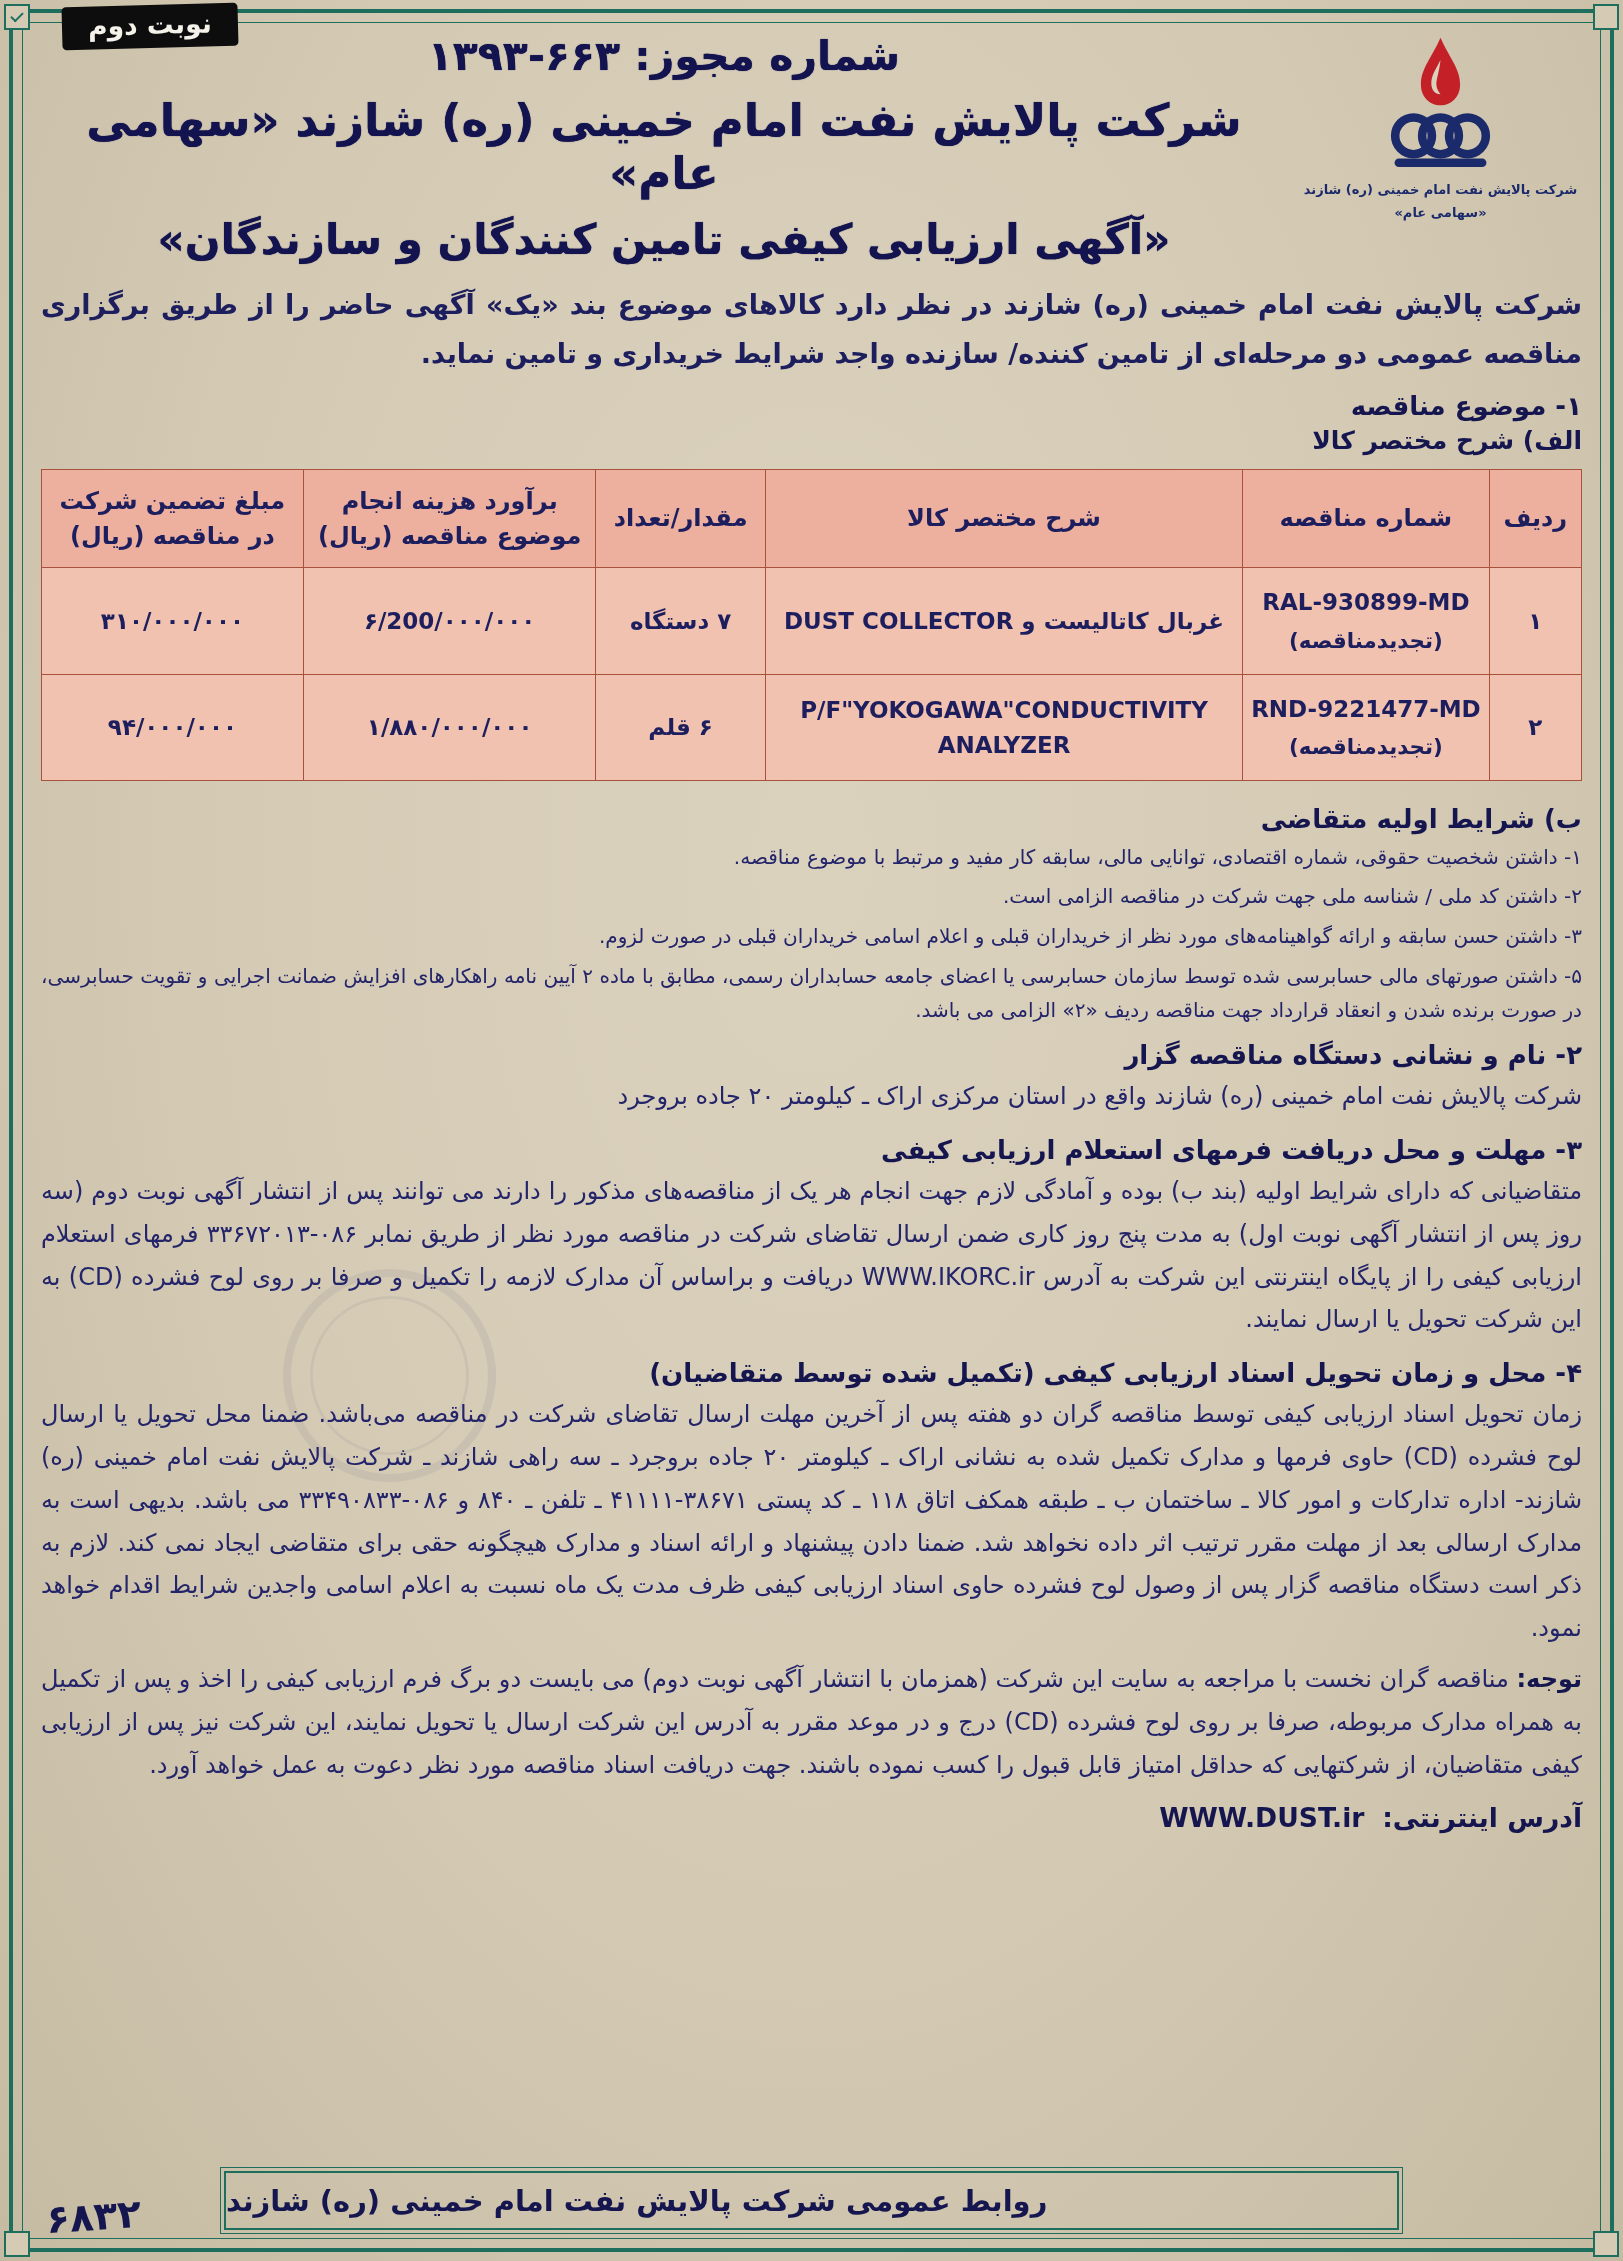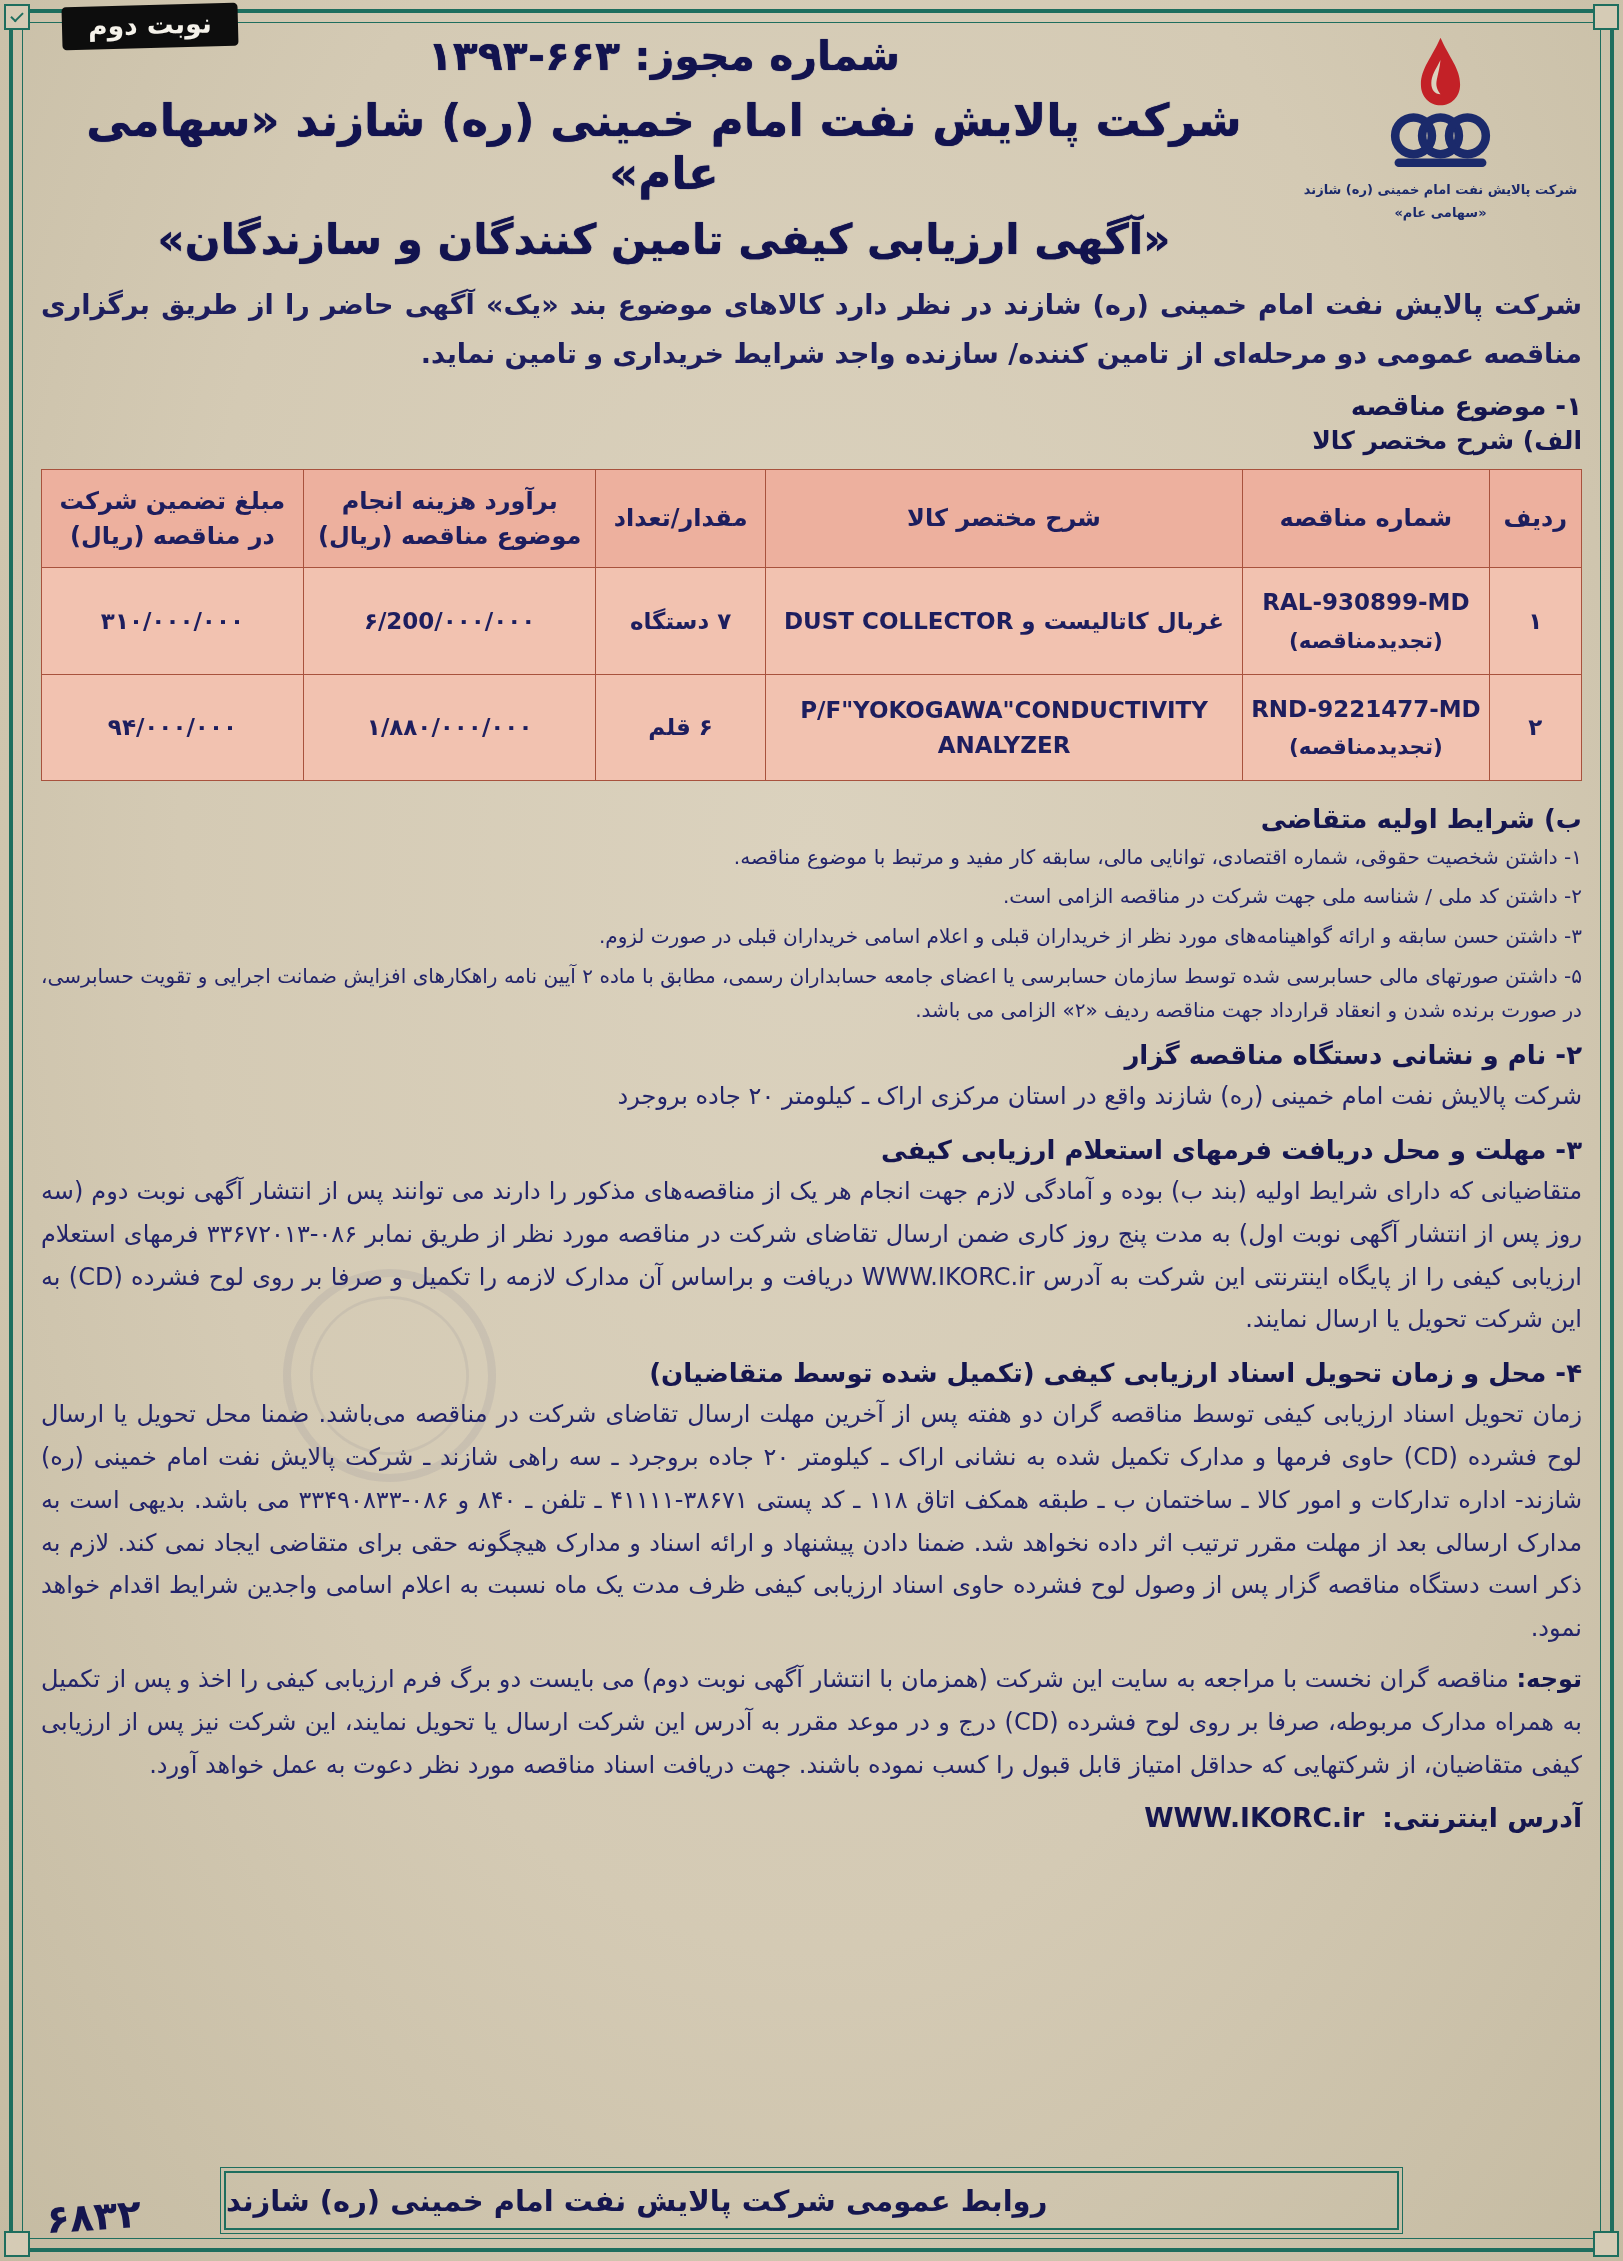--- a/index.html
+++ b/index.html
@@ -208,21 +208,21 @@
     <div class="sec-title">۴- محل و زمان تحویل اسناد ارزیابی کیفی (تکمیل شده توسط متقاضیان)</div>
     <p class="body-text">زمان تحویل اسناد ارزیابی کیفی توسط مناقصه گران دو هفته پس از آخرین مهلت ارسال تقاضای شرکت در مناقصه می‌باشد. ضمنا محل تحویل یا ارسال لوح فشرده (CD) حاوی فرمها و مدارک تکمیل شده به نشانی اراک ـ کیلومتر ۲۰ جاده بروجرد ـ سه راهی شازند ـ شرکت پالایش نفت امام خمینی (ره) شازند- اداره تدارکات و امور کالا ـ ساختمان ب ـ طبقه همکف اتاق ۱۱۸ ـ کد پستی ۳۸۶۷۱-۴۱۱۱۱ ـ تلفن ـ ۸۴۰ و ۰۸۶-۳۳۴۹۰۸۳۳ می باشد. بدیهی است به مدارک ارسالی بعد از مهلت مقرر ترتیب اثر داده نخواهد شد. ضمنا دادن پیشنهاد و ارائه اسناد و مدارک هیچگونه حقی برای متقاضی ایجاد نمی کند. لازم به ذکر است دستگاه مناقصه گزار پس از وصول لوح فشرده حاوی اسناد ارزیابی کیفی ظرف مدت یک ماه نسبت به اعلام اسامی واجدین شرایط اقدام خواهد نمود.</p>
 
     <p class="body-text">
       <span class="lbl">توجه:</span>
       <span>مناقصه گران نخست با مراجعه به سایت این شرکت (همزمان با انتشار آگهی نوبت دوم) می بایست دو برگ فرم ارزیابی کیفی را اخذ و پس از تکمیل به همراه مدارک مربوطه، صرفا بر روی لوح فشرده (CD) درج و در موعد مقرر به آدرس این شرکت ارسال یا تحویل نمایند، این شرکت نیز پس از ارزیابی کیفی متقاضیان، از شرکتهایی که حداقل امتیاز قابل قبول را کسب نموده باشند. جهت دریافت اسناد مناقصه مورد نظر دعوت به عمل خواهد آورد.</span>
     </p>
 
     <div class="website-line">
       <span>آدرس اینترنتی:</span>
-      <span class="ltr url">WWW.IKORC.ir</span>
+      <span class="ltr url">WWW.DUST.ir</span>
     </div>
 
     <div class="footer-bar">
       <span>روابط عمومی شرکت پالایش نفت امام خمینی (ره) شازند</span>
     </div>
 
   </div>
 
   <div class="issue-code">۶۸۳۲</div>
 

